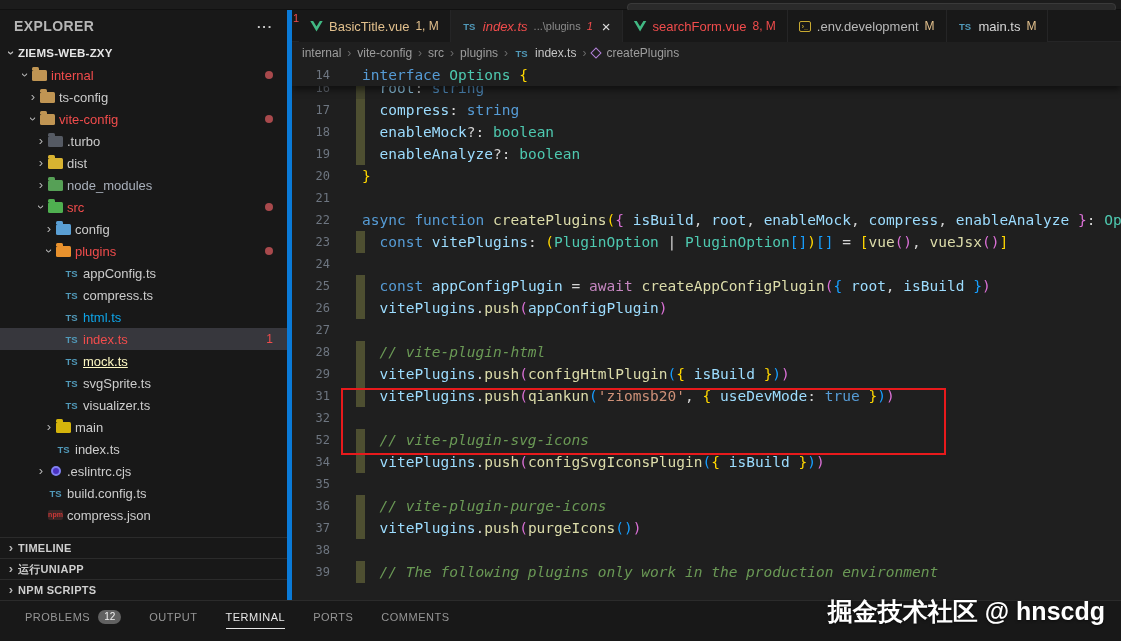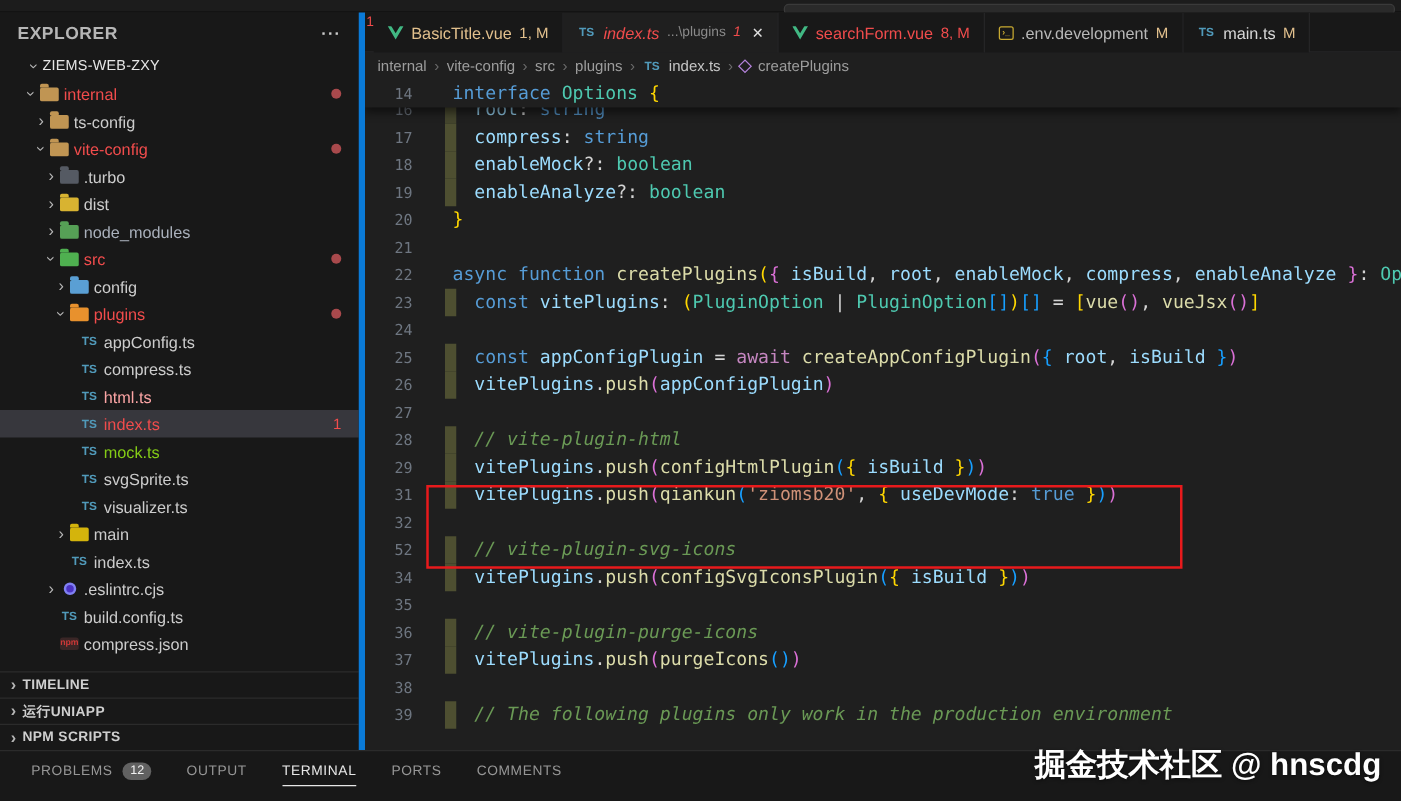--- a/index.html
+++ b/index.html
@@ -8,21 +8,21 @@
 
   
   #titlebar { position:absolute; left:0; top:0; width:1121px; height:10px; background:#1c1c1c; border-bottom:1px solid #111; }
   #cmdbox { position:absolute; left:627px; top:3px; right:5px; height:9px; background:#2a2a2a; border:1px solid #3a3a3a; border-radius:4px; }
 
   
   #sidebar { position:absolute; left:0; top:10px; width:287px; height:590px; background:#181818; overflow:hidden; }
   #exp-header { height:32px; display:flex; align-items:center; padding:0 14px; }
   #exp-title { font-size:14px; color:#b6b6b6; letter-spacing:.4px;font-weight:bold; }
   #exp-actions { margin-left:auto; color:#cccccc; font-size:13px; font-weight:bold; letter-spacing:1px; cursor:pointer; }
-  .root-row { height:22px; display:flex; align-items:center; padding-left:20px; color:#e6e6e6; font-weight:normal; font-size:11.5px; letter-spacing:.2px; }
+  .root-row { height:22px; display:flex; align-items:center; padding-left:4px; color:#e6e6e6; font-weight:bold; font-size:11.5px; letter-spacing:.2px; }
   .chev { display:inline-block; width:14px; text-align:center; color:#b6b6b6; font-size:13px; line-height:14px; }
   .chev.down { transform:rotate(90deg); }
   .tree-row { height:22px; display:flex; align-items:center; font-size:13px; position:relative; cursor:pointer; }
   .tree-row.sel { background:#37373d; }
   .tree-label { margin-left:4px; white-space:nowrap; }
   .i-folder { display:inline-block; width:15px; height:11px; border-radius:1.5px; position:relative; flex:none; }
   .i-folder::before { content:""; position:absolute; left:0; top:-3px; width:7px; height:3px; border-radius:1.5px 1.5px 0 0; background:inherit; }
   .i-ts { display:inline-block; width:15px; flex:none; font-size:9.5px; font-weight:bold; color:#519aba; text-align:center; }
   .i-npm { display:inline-block; width:15px; flex:none; font-size:7px; font-weight:bold; color:#cb3837; background:#3a2626; border-radius:2px; text-align:center; line-height:10px; height:10px; }
   .i-eslint { display:inline-block; width:10px; height:10px; flex:none; border:2px solid #8080f2; border-radius:50%; background:#4b32c3; margin:0 2.5px; }
@@ -144,32 +144,32 @@
           <span class="tree-label" style="color: rgb(204, 204, 204);">appConfig.ts</span>
         </div>
         <div class="tree-row" style="padding-left: 50px;">
           <span class="chev"></span>
           <span class="i-ts">TS</span>
           <span class="tree-label" style="color: rgb(204, 204, 204);">compress.ts</span>
         </div>
         <div class="tree-row" style="padding-left: 50px;">
           <span class="chev"></span>
           <span class="i-ts">TS</span>
-          <span class="tree-label" style="color: #fca5a5; text-align: right;">html.ts</span>
+          <span class="tree-label" style="color: #0ea5e9; text-align: right;">html.ts</span>
         </div>
         <div class="tree-row sel" style="padding-left: 50px;">
           <span class="chev"></span>
           <span class="i-ts">TS</span>
           <span class="tree-label" style="color: rgb(241, 76, 76);">index.ts</span>
           <span class="num-badge">1</span>
         </div>
         <div class="tree-row" style="padding-left: 50px;">
           <span class="chev"></span>
           <span class="i-ts">TS</span>
-          <span class="tree-label" style="color: #84cc16;">mock.ts</span>
+          <span class="tree-label" style="color: #fef9c3; text-decoration: underline;">mock.ts</span>
         </div>
         <div class="tree-row" style="padding-left: 50px;">
           <span class="chev"></span>
           <span class="i-ts">TS</span>
           <span class="tree-label" style="color: rgb(204, 204, 204);">svgSprite.ts</span>
         </div>
         <div class="tree-row" style="padding-left: 50px;">
           <span class="chev"></span>
           <span class="i-ts">TS</span>
           <span class="tree-label" style="color: rgb(204, 204, 204);">visualizer.ts</span>

